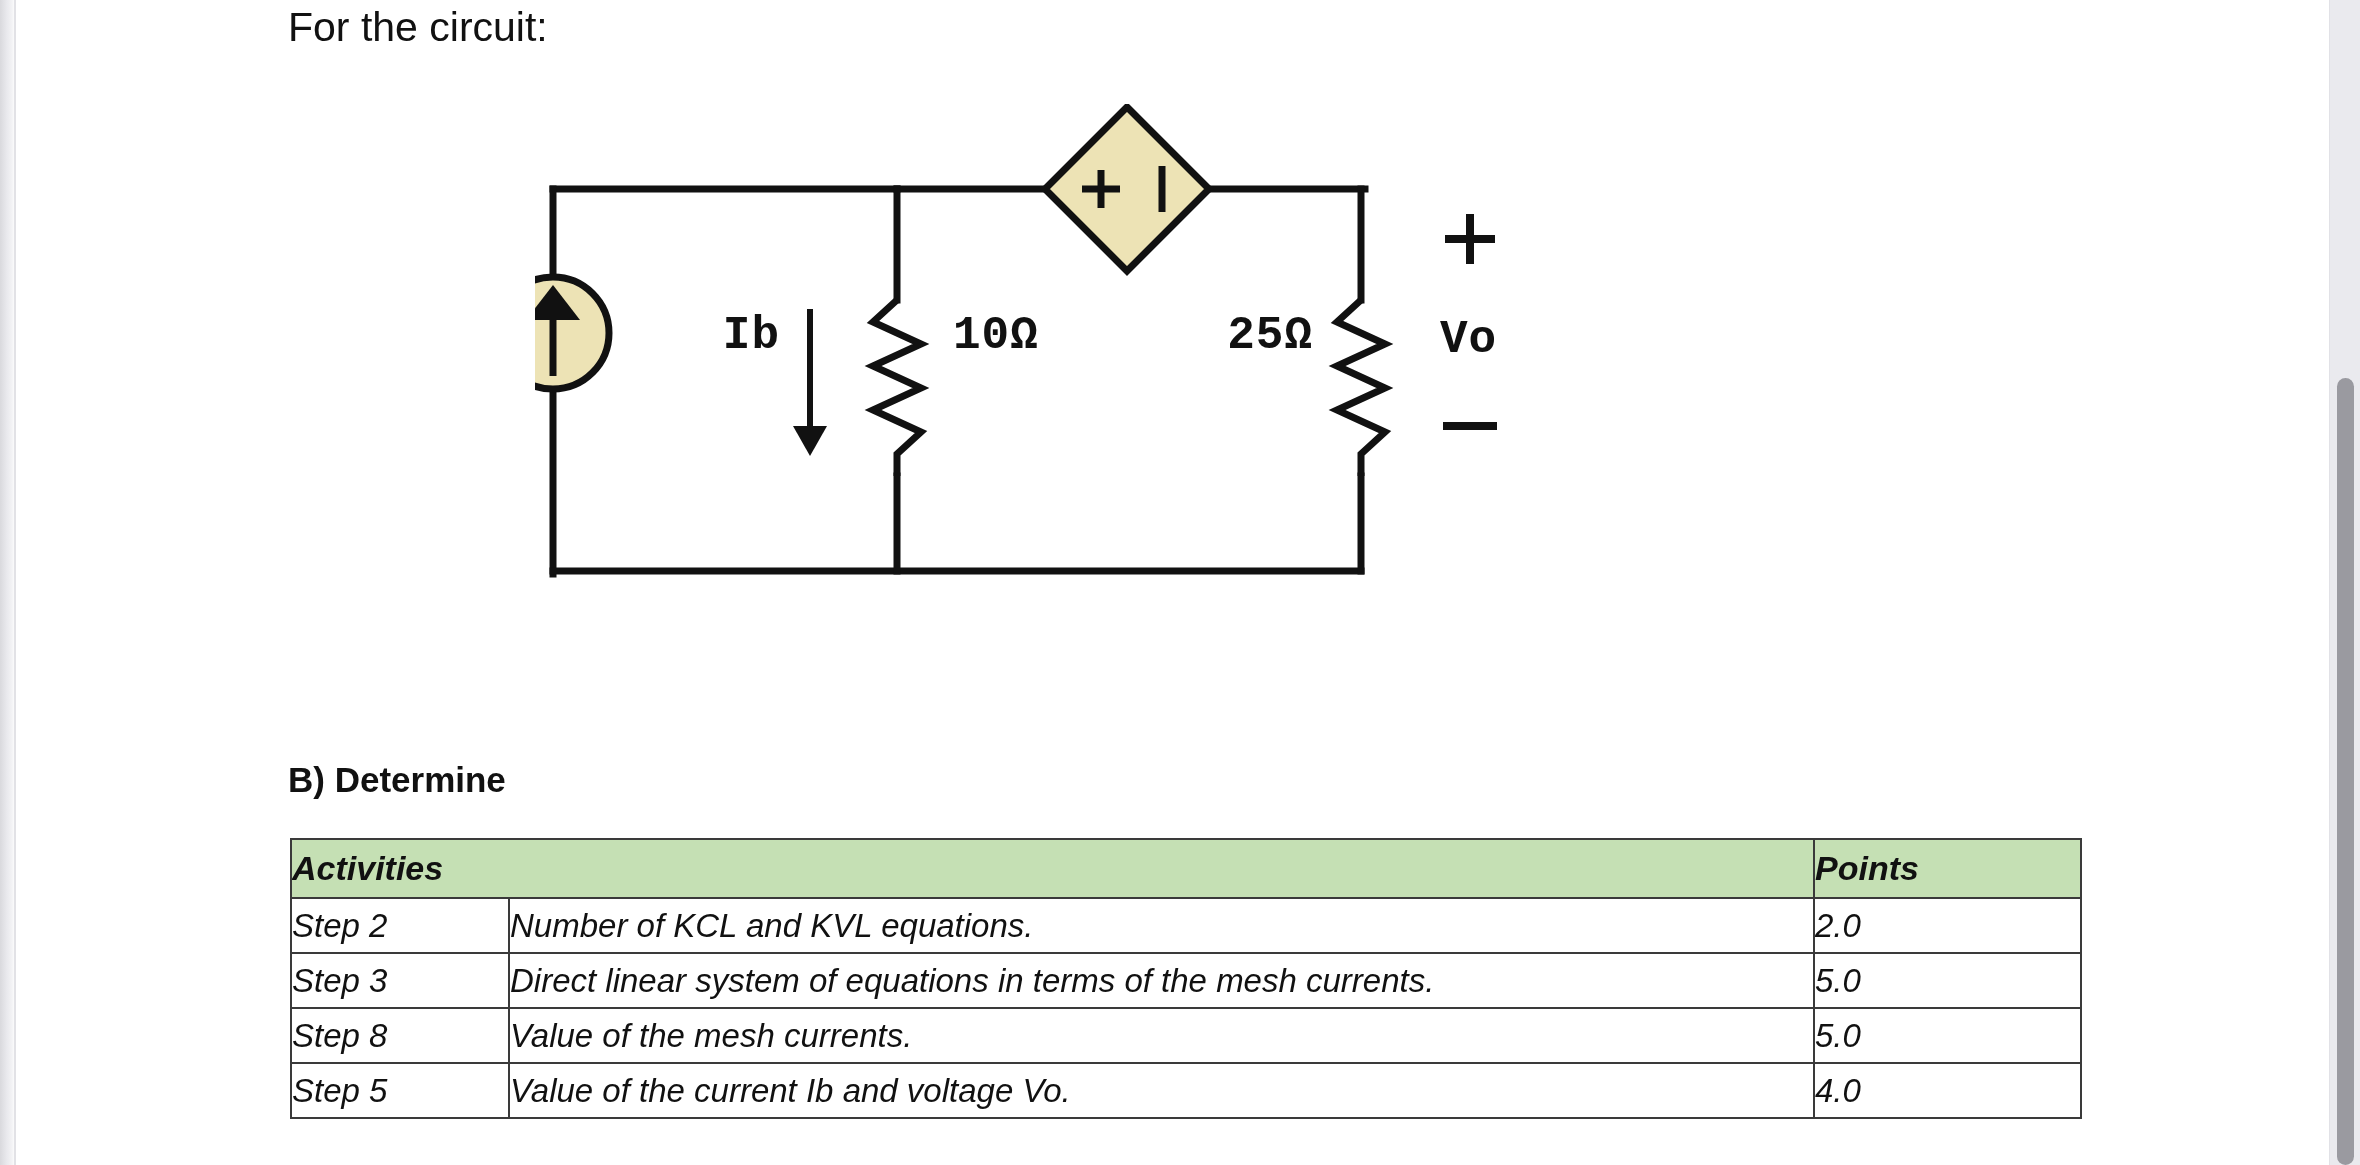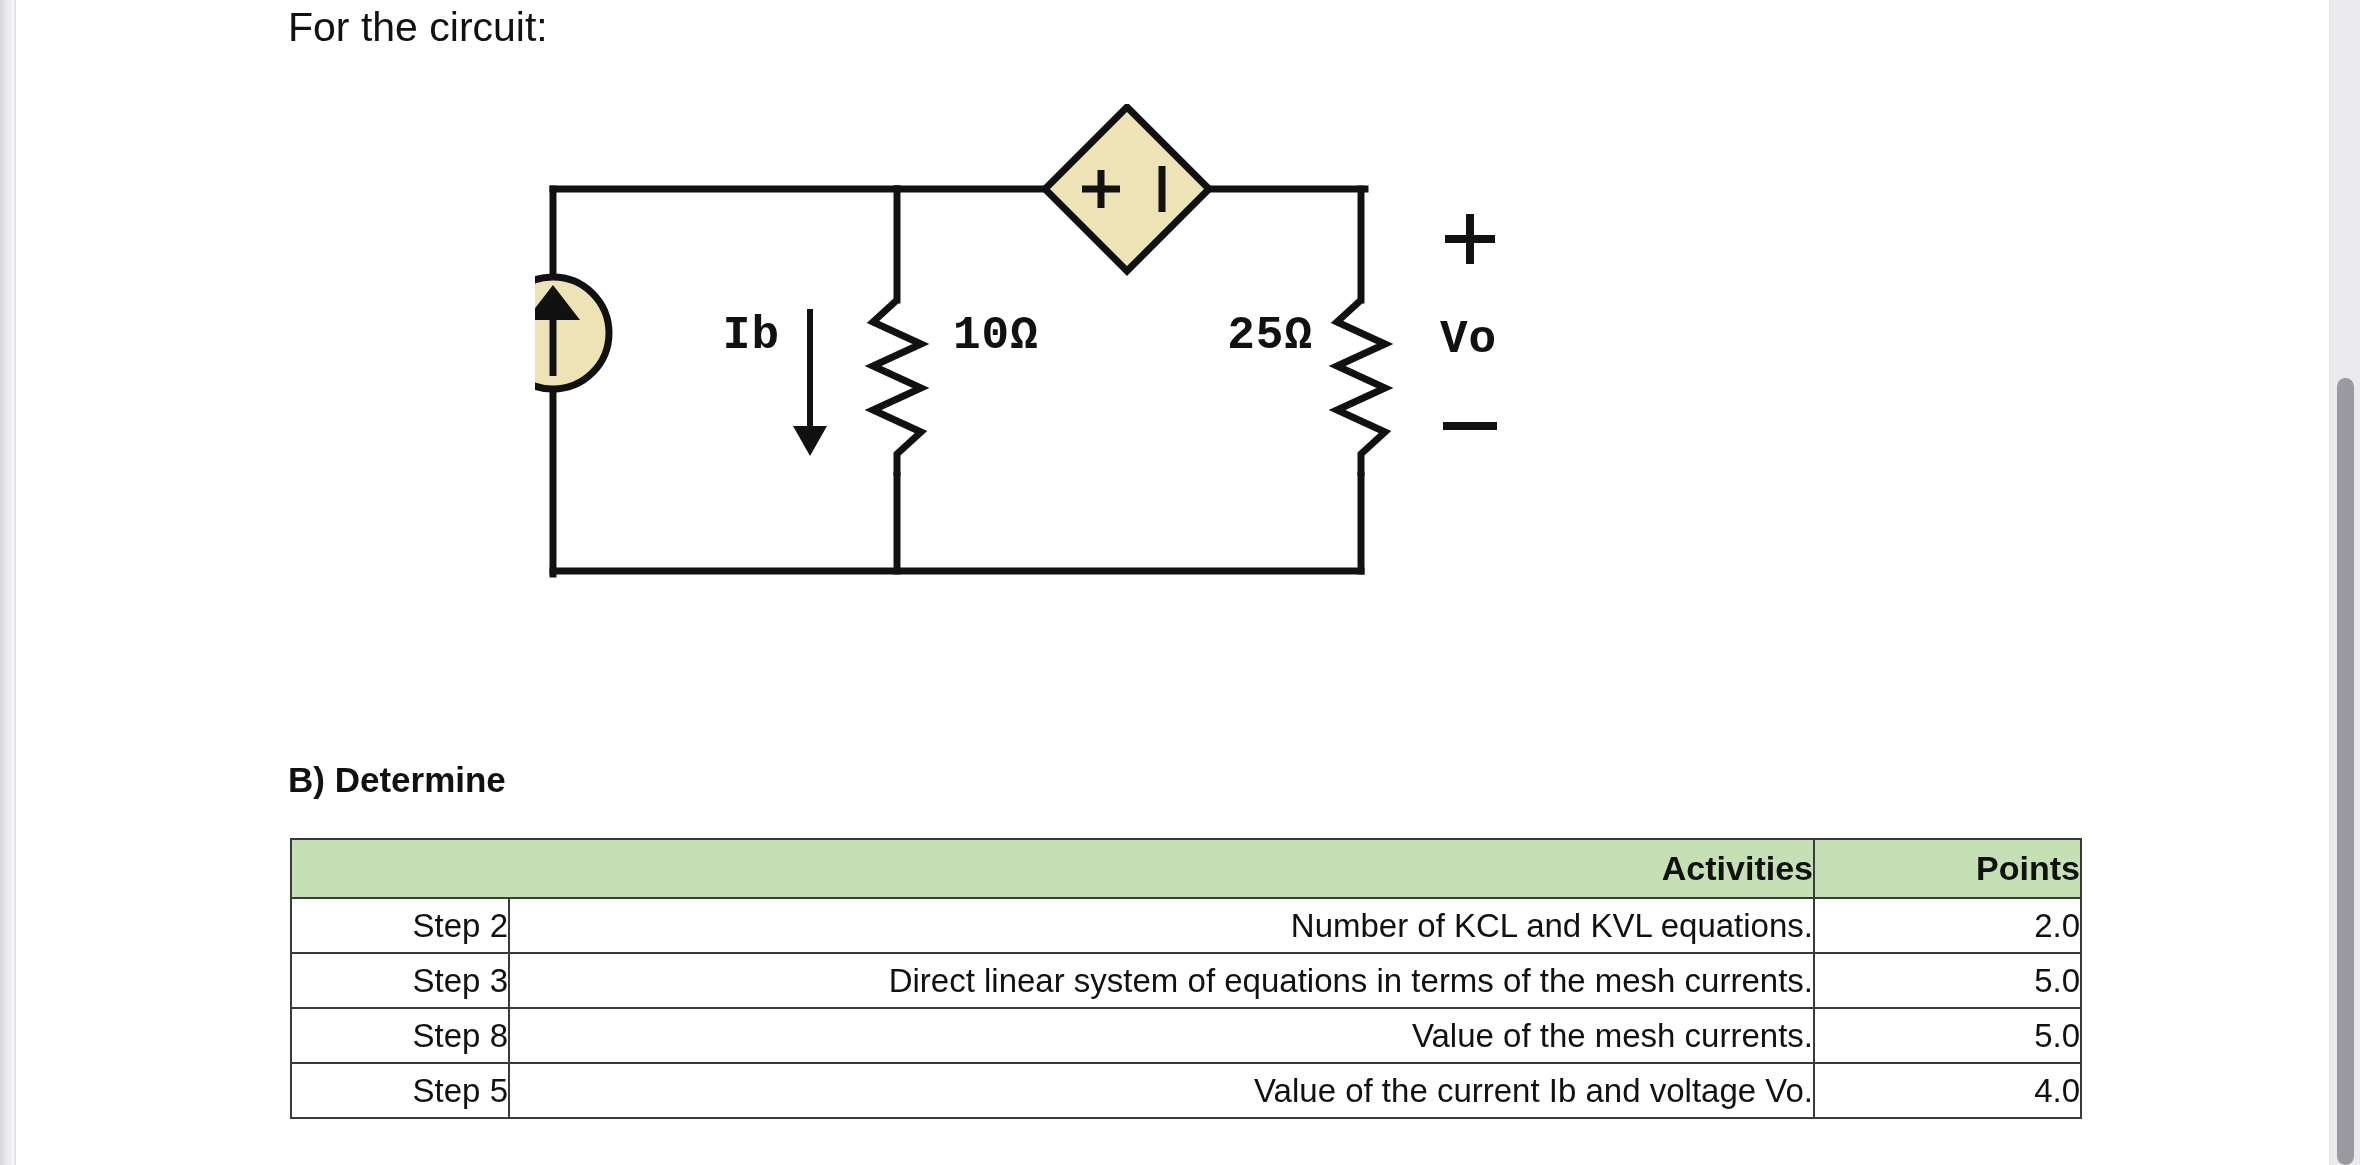--- a/index.html
+++ b/index.html
@@ -85,26 +85,27 @@
     left: 275px;
     top: 838px;
     width: 1790px;
     border-collapse: collapse;
     table-layout: fixed;
     font-size: 33px;
     color: #111111;
   }
   .grade-table th, .grade-table td {
     border: 2px solid #3a3a3a;
-    text-align: right;
+    text-align: left;
     padding: 0;
     height: 53px;
     line-height: 53px;
     overflow: hidden;
     white-space: nowrap;
+    font-style: italic;
   }
   .grade-table thead th {
     background: #c5e0b4;
     font-weight: bold;
     height: 57px;
     line-height: 57px;
     font-size: 34px;
   }
   .col-step   { width: 218px; }
   .col-act    { width: 1305px; }

